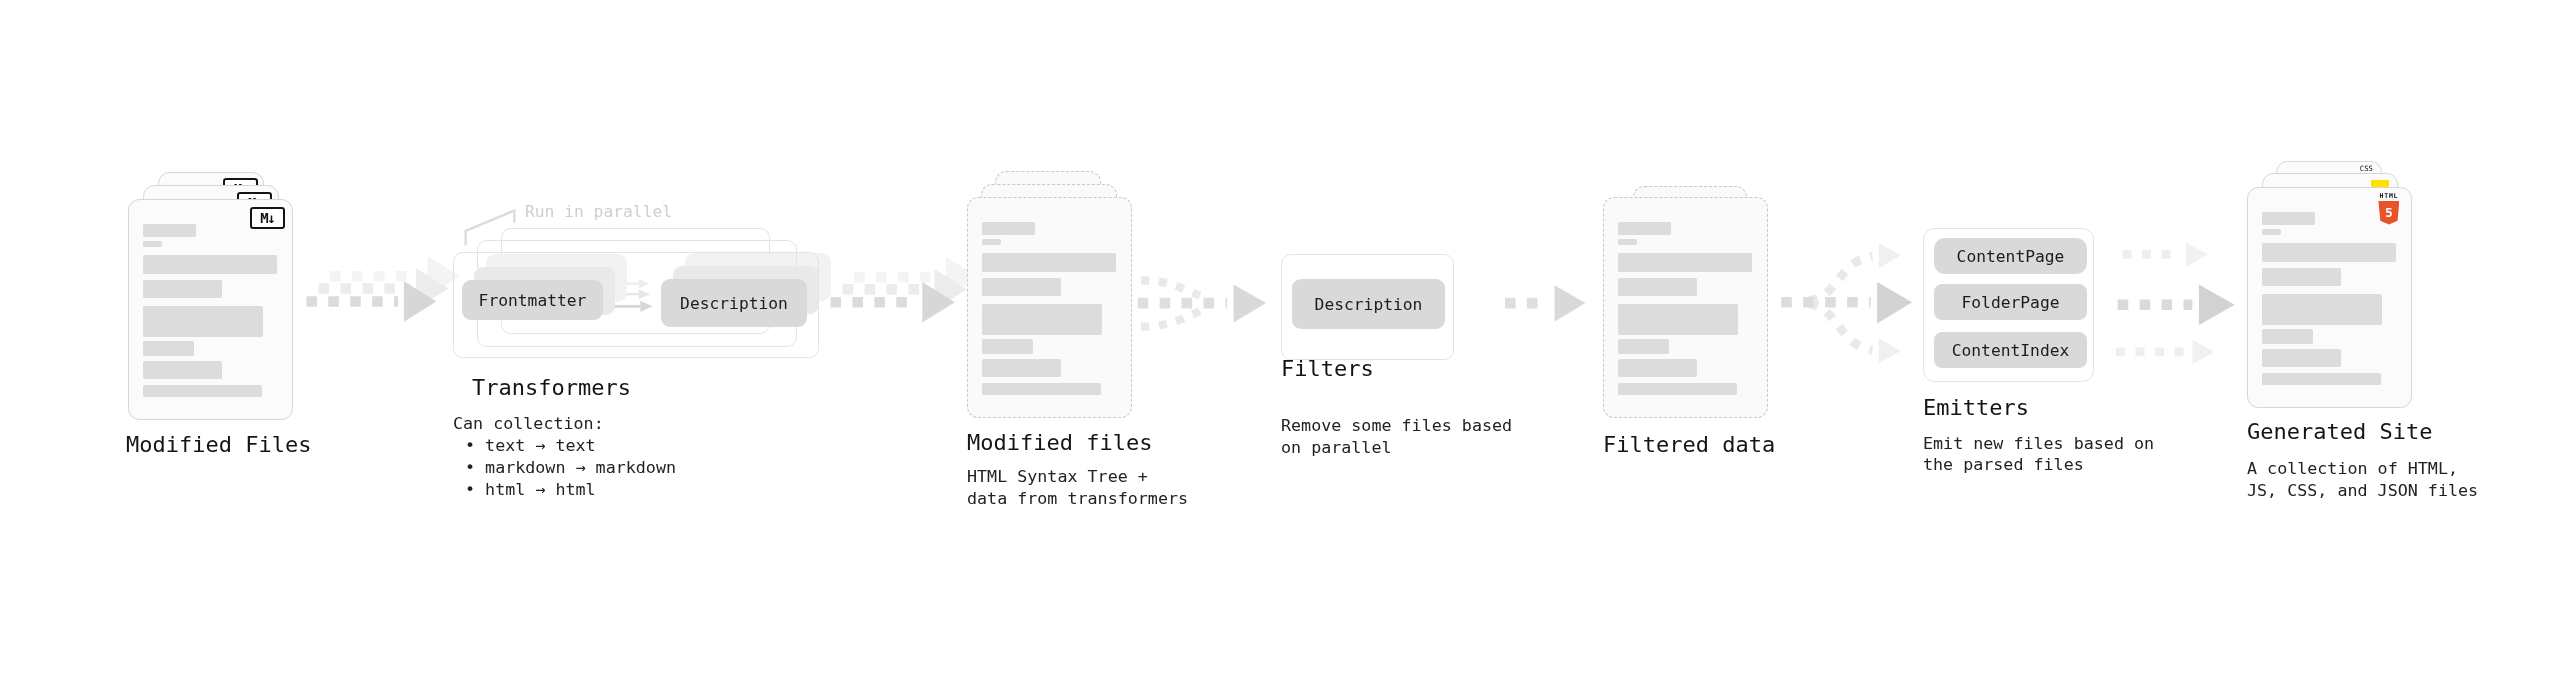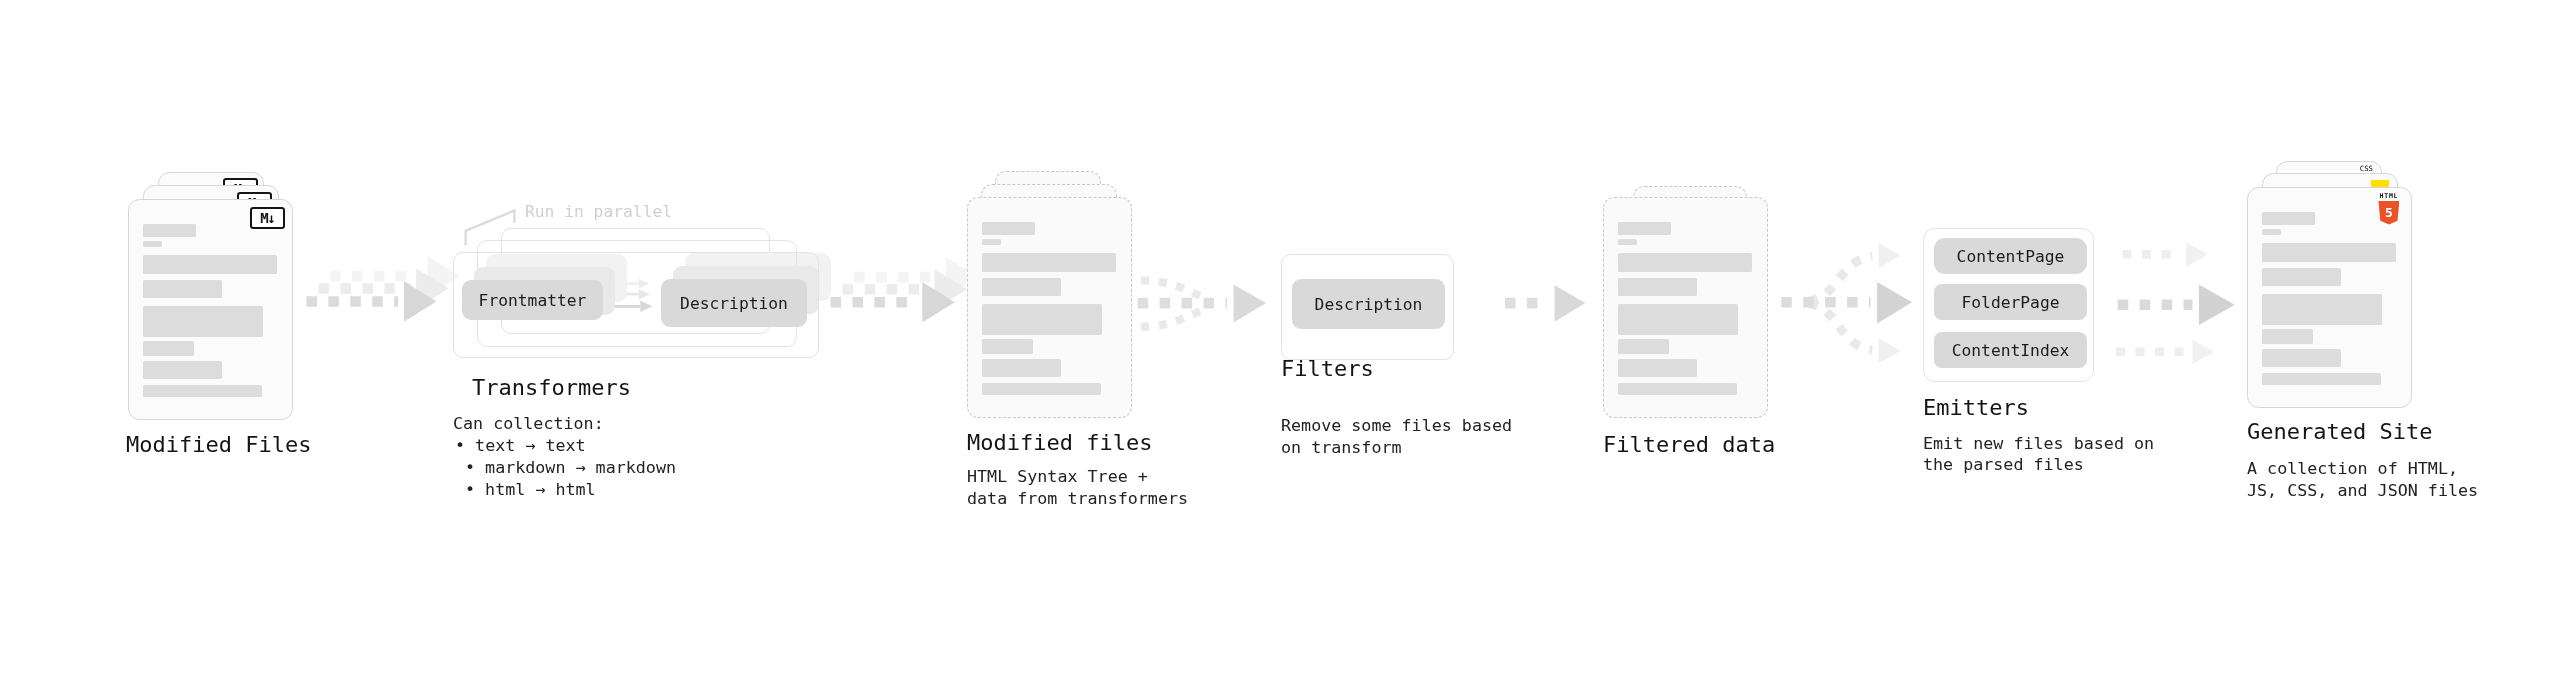--- a/index.html
+++ b/index.html
@@ -146,21 +146,21 @@
     <div class="pill ghost2" style="left:486px;top:254px;width:141px;height:48px"></div>
     <div class="pill ghost2" style="left:685px;top:253px;width:146px;height:48px"></div>
     <div class="frame" style="left:477px;top:240px;width:320px;height:107px"></div>
     <div class="pill ghost1" style="left:474px;top:267px;width:141px;height:48px"></div>
     <div class="pill ghost1" style="left:673px;top:266px;width:146px;height:48px"></div>
     <div class="frame" style="left:453px;top:252px;width:366px;height:106px"></div>
     <div class="pill" style="left:462px;top:280px;width:141px;height:40px">Frontmatter</div>
     <div class="pill" style="left:661px;top:279px;width:146px;height:48px">Description</div>
     <div class="h1" style="left:472px;top:375px">Transformers</div>
     <div class="sub" style="left:453px;top:412px">Can collection:</div>
-    <div class="sub" style="left:455px;top:434px">• text → text</div>
+    <div class="sub" style="left:465px;top:434px">• text → text</div>
     <div class="sub" style="left:465px;top:456px">• markdown → markdown</div>
     <div class="sub" style="left:465px;top:478px">• html → html</div>
   </div>
 
   <div>
     <div class="doc dashed back" style="left:995px;top:171px"></div>
     <div class="doc dashed mid" style="left:981px;top:184px"></div>
     <div class="doc dashed front" style="left:967px;top:197px">
       <div class="skel">
           <div style="top: 24.4px; height: 12.2px; width: 53px;"></div>
@@ -176,21 +176,21 @@
     <div class="h1" style="left:967px;top:430px">Modified files</div>
     <div class="sub" style="left:967px;top:465px">HTML Syntax Tree +</div>
     <div class="sub" style="left:967px;top:487px">data from transformers</div>
   </div>
 
   <div>
     <div class="frame" style="left:1281px;top:254px;width:173px;height:106px;background:#fff"></div>
     <div class="pill" style="left:1292px;top:279px;width:153px;height:50px">Description</div>
     <div class="h1" style="left:1281px;top:356px">Filters</div>
     <div class="sub" style="left:1281px;top:414px">Remove some files based</div>
-    <div class="sub" style="left:1281px;top:436px">on transform</div>
+    <div class="sub" style="left:1281px;top:436px">on parallel</div>
   </div>
 
   <div>
     <div class="doc dashed" style="left:1633px;top:186px;width:114px;height:73px"></div>
     <div class="doc dashed front" style="left:1603px;top:197px">
       <div class="skel">
           <div style="top: 24.4px; height: 12.2px; width: 53px;"></div>
           <div style="top: 41px; height: 5.7px; width: 18.7px;"></div>
           <div style="top: 55px; height: 18.7px; width: 134px;"></div>
           <div style="top: 80px; height: 18px; width: 79px;"></div>

